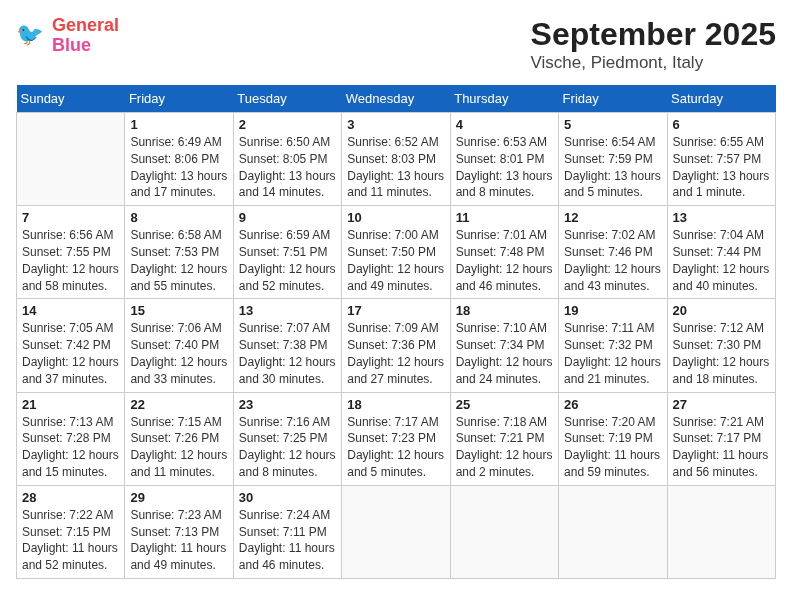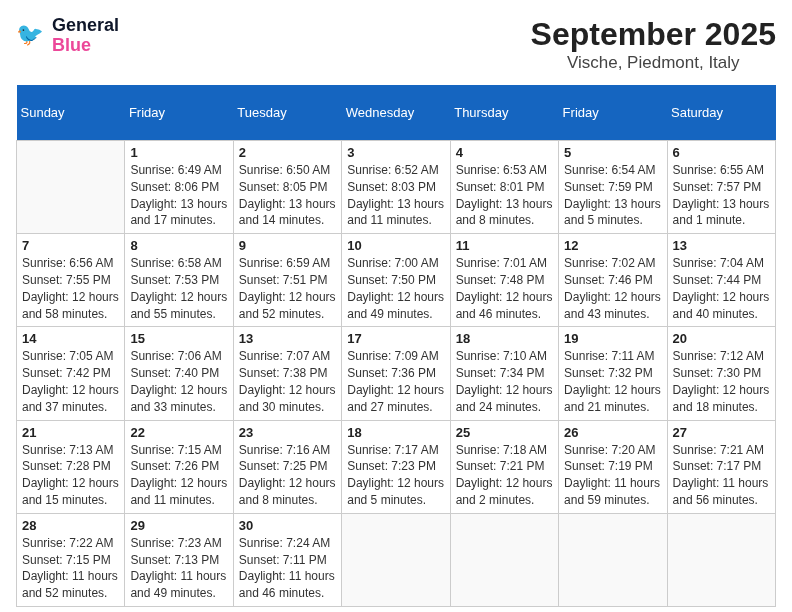--- a/index.html
+++ b/index.html
@@ -21,48 +21,48 @@
       align-items: center;
       gap: 4px;
     }
     .logo-text {
       font-size: 18px;
       font-weight: bold;
       color: #1a1a1a;
       line-height: 1.1;
     }
     .logo-text span {
-      color: #0f172a;
+      color: #ef4444;
     }
     .logo-bird {
       width: 32px;
       height: 32px;
     }
     .title-block {
-      text-align: center;
+      text-align: left;
       margin-left: 15px;
     }
     .month-title {
       font-size: 32px;
       font-weight: bold;
       color: #222;
     }
     .location {
       font-size: 17px;
       color: #444;
     }
     table {
       width: 100%;
       border-collapse: collapse;
       font-size: 11px;
     }
     th {
       background: #1565C0;
       color: #fff;
-      padding: 20px 4px;
+      padding: 6px 4px;
       text-align: left;
       font-size: 13px;
       font-weight: normal;
     }
     td {
       border: 1px solid #ccc;
       vertical-align: top;
       padding: 4px 5px;
       height: 80px;
       width: 108px;

